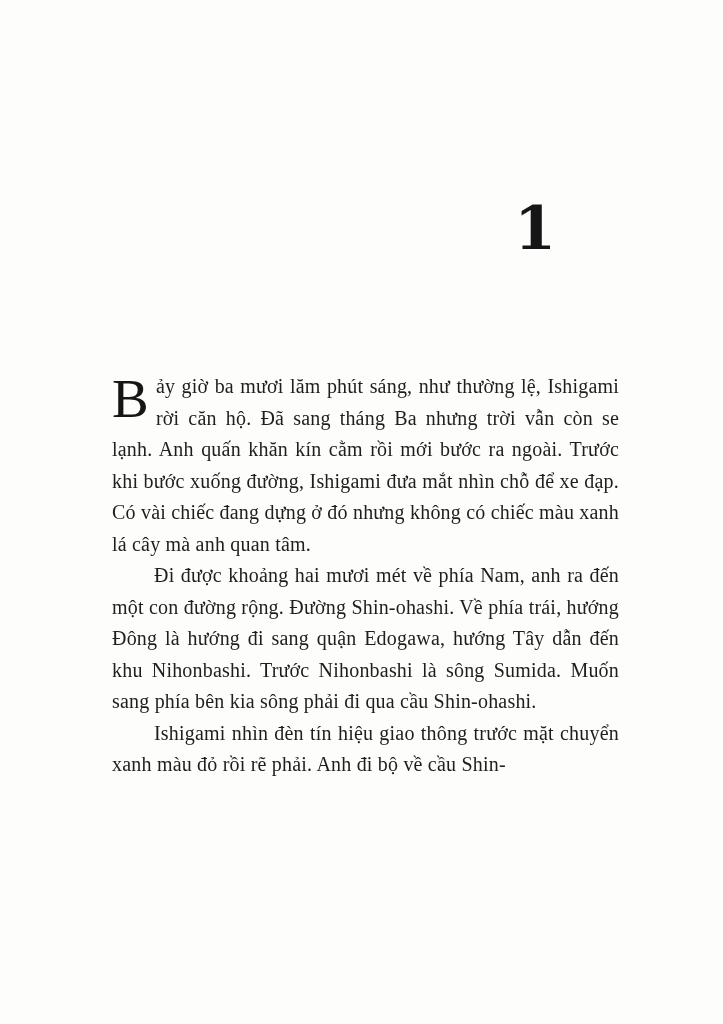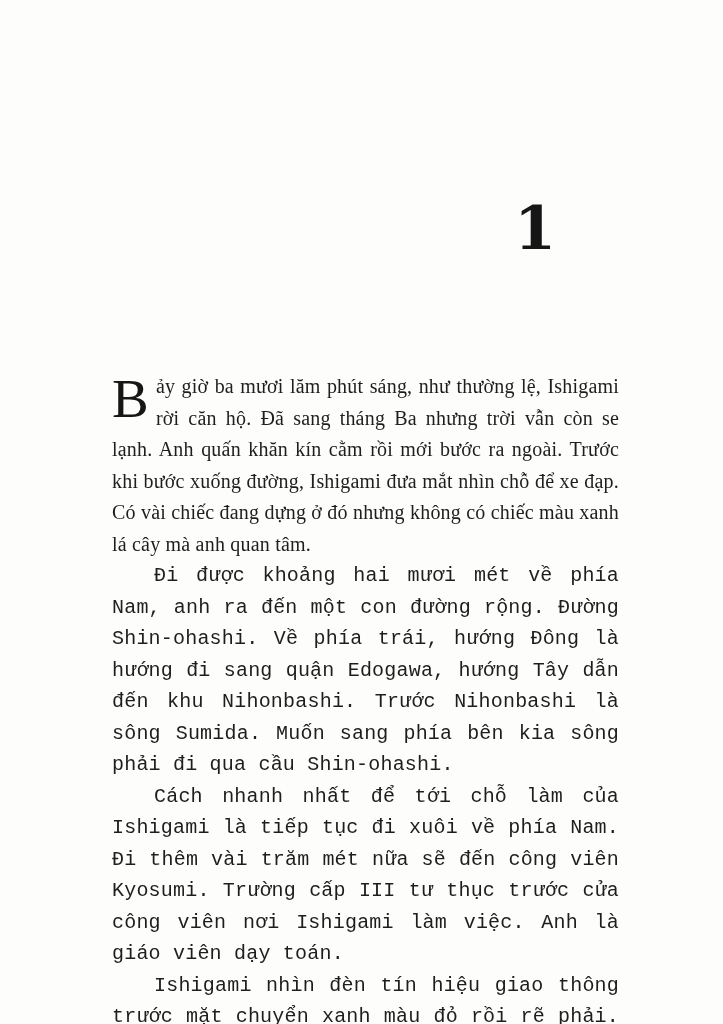--- a/index.html
+++ b/index.html
@@ -38,21 +38,20 @@
     text-align: justify;
     text-justify: inter-word;
     letter-spacing: 0.2px;
   }
   .text-block p {
     margin: 0;
     padding: 0;
   }
   .para.indent {
     text-indent: 42px;
-    font-family: Liberation Mono, monospace;
   }
   .drop-cap {
     float: left;
     font-size: 55px;
     line-height: 48px;
     padding: 4px 7px 0 0;
     font-weight: 400;
     color: #161616;
   }
 </style>
@@ -62,19 +61,18 @@
 <div class="book-page">
 
   <div class="chapter-number">1</div>
 
   <div class="text-block">
 
     <p class="para first"><span class="drop-cap">B</span><span>ảy giờ ba mươi lăm phút sáng, như thường lệ, Ishigami rời căn hộ. Đã sang tháng Ba nhưng trời vẫn còn se lạnh. Anh quấn khăn kín cằm rồi mới bước ra ngoài. Trước khi bước xuống đường, Ishigami đưa mắt nhìn chỗ để xe đạp. Có vài chiếc đang dựng ở đó nhưng không có chiếc màu xanh lá cây mà anh quan tâm.</span></p>
 
     <p class="para indent">Đi được khoảng hai mươi mét về phía Nam, anh ra đến một con đường rộng. Đường Shin-ohashi. Về phía trái, hướng Đông là hướng đi sang quận Edogawa, hướng Tây dẫn đến khu Nihonbashi. Trước Nihonbashi là sông Sumida. Muốn sang phía bên kia sông phải đi qua cầu Shin-ohashi.</p>
 
-    <p class="para indent">Cách nhanh nhất để tới chỗ làm của Ishigami là tiếp tục đi xuôi về phía Nam. Đi thêm vài trăm mét nữa sẽ đến công viên Kyosumi. Trường cấp III tư thục trước cửa công viên nơi Ishigami làm việc. Anh là giáo viên dạy toán.</p>
 
     <p class="para indent">Ishigami nhìn đèn tín hiệu giao thông trước mặt chuyển xanh màu đỏ rồi rẽ phải. Anh đi bộ về cầu Shin-</p>
 
   </div>
 
 </div>
 
 </body></html>

